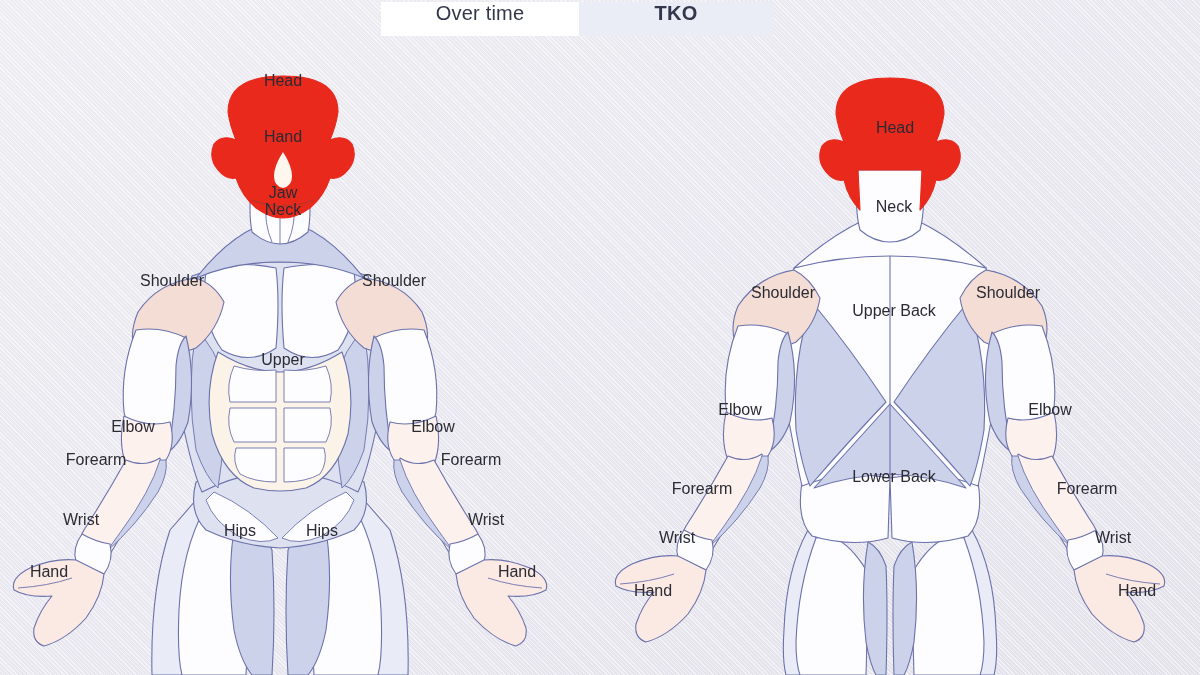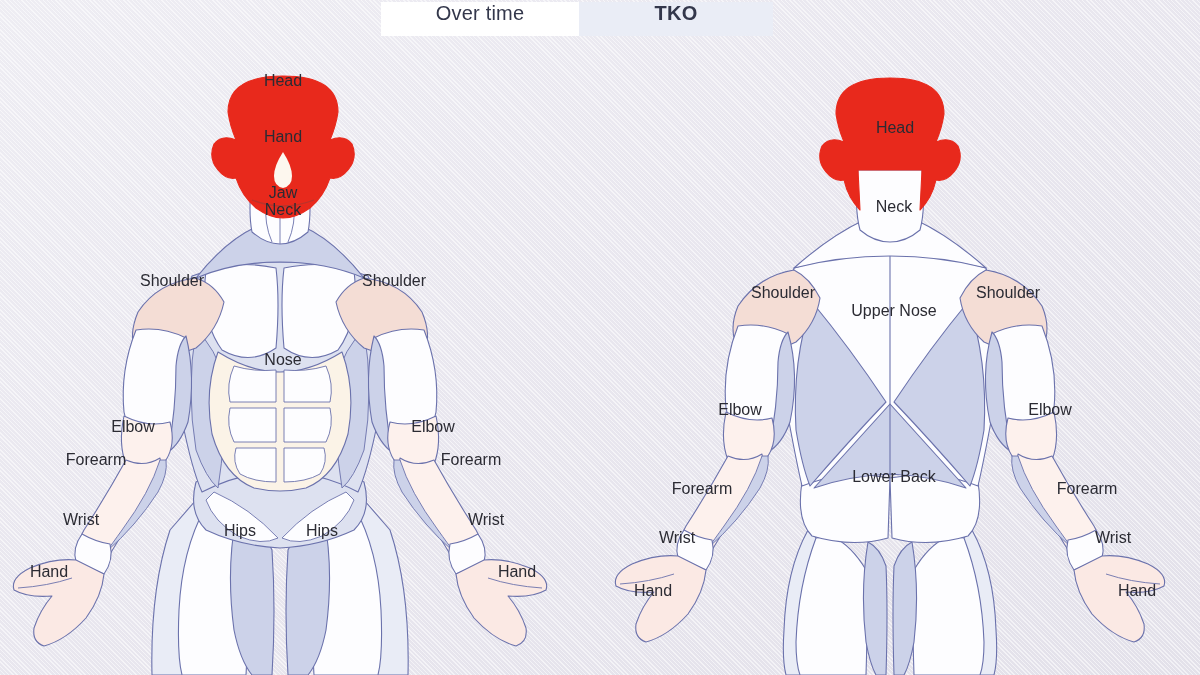--- a/index.html
+++ b/index.html
@@ -206,37 +206,37 @@
   </div>
 
   <div id="labels">
 
     <div class="label" style="left:283px; top:81px">Head</div>
     <div class="label" style="left:283px; top:137px">Hand</div>
     <div class="label" style="left:283px; top:193px">Jaw</div>
     <div class="label" style="left:283px; top:210px">Neck</div>
     <div class="label" style="left:172px; top:281px">Shoulder</div>
     <div class="label" style="left:394px; top:281px">Shoulder</div>
-    <div class="label" style="left:283px; top:360px">Nose</div>
+    <div class="label" style="left:283px; top:360px">Upper</div>
     <div class="label" style="left:133px; top:427px">Elbow</div>
     <div class="label" style="left:433px; top:427px">Elbow</div>
     <div class="label" style="left:96px;  top:460px">Forearm</div>
     <div class="label" style="left:471px; top:460px">Forearm</div>
     <div class="label" style="left:81px;  top:520px">Wrist</div>
     <div class="label" style="left:486px; top:520px">Wrist</div>
     <div class="label" style="left:49px;  top:572px">Hand</div>
     <div class="label" style="left:517px; top:572px">Hand</div>
     <div class="label" style="left:240px; top:531px">Hips</div>
     <div class="label" style="left:322px; top:531px">Hips</div>
 
     <div class="label" style="left:895px;  top:128px">Head</div>
     <div class="label" style="left:894px;  top:207px">Neck</div>
     <div class="label" style="left:783px;  top:293px">Shoulder</div>
     <div class="label" style="left:1008px; top:293px">Shoulder</div>
-    <div class="label" style="left:894px;  top:311px">Upper Nose</div>
+    <div class="label" style="left:894px;  top:311px">Upper Back</div>
     <div class="label" style="left:894px;  top:477px">Lower Back</div>
     <div class="label" style="left:740px;  top:410px">Elbow</div>
     <div class="label" style="left:1050px; top:410px">Elbow</div>
     <div class="label" style="left:702px;  top:489px">Forearm</div>
     <div class="label" style="left:1087px; top:489px">Forearm</div>
     <div class="label" style="left:677px;  top:538px">Wrist</div>
     <div class="label" style="left:1113px; top:538px">Wrist</div>
     <div class="label" style="left:653px;  top:591px">Hand</div>
     <div class="label" style="left:1137px; top:591px">Hand</div>
   </div>

